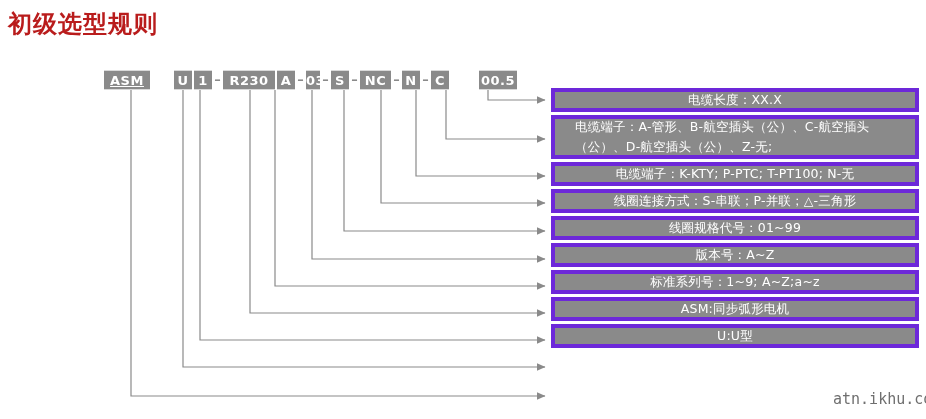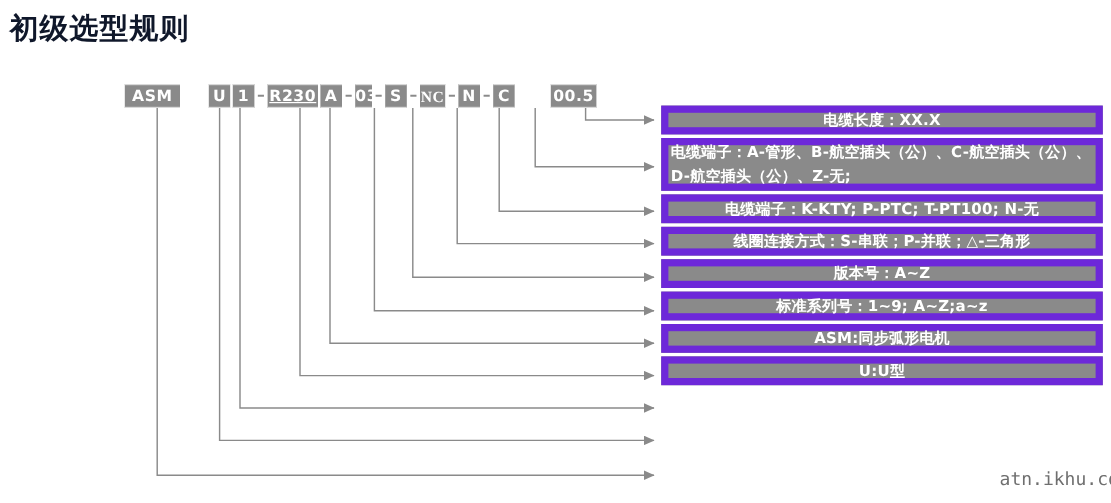--- a/index.html
+++ b/index.html
@@ -15,21 +15,21 @@
     font-family: "DejaVu Sans", "Liberation Sans", sans-serif;
     color: #1a1a1a;
   }
   #page-title {
     position: absolute;
     left: 8px;
     top: 8px;
     font-size: 24px;
     font-weight: 700;
     letter-spacing: 1px;
-    color: #0f172a;
+    color: #b91c1c;
     white-space: nowrap;
   }
 
   
   #code-row {
     position: absolute;
     left: 104px;
     top: 70px;
     height: 20px;
     display: flex;
@@ -74,40 +74,39 @@
   #desc-stack {
     position: absolute;
     left: 551px;
     top: 88px;
     width: 368px;
   }
   .desc-box {
     background: #8a8a8a;
     color: #ffffff;
     box-sizing: border-box;
-    border: 6px solid #6d28d9;
+    border: 4px solid #6d28d9;
     margin-bottom: 3px;
     font-size: 12.5px;
     display: flex;
     align-items: center;
     justify-content: center;
     text-align: center;
     padding: 0 6px;
     white-space: nowrap;
     letter-spacing: 0.2px;
-    font-weight: bold;
   }
   .desc-box.h1 { height: 24px; }
   .desc-box.h2 {
     height: 44px;
     justify-content: flex-start;
     text-align: left;
     white-space: normal;
     line-height: 20px;
-    padding: 0 2px;
+    padding: 0 20px;
   }
 
   
   #connectors {
     position: absolute;
     left: 0;
     top: 0;
     width: 926px;
     height: 419px;
     pointer-events: none;
@@ -154,48 +153,49 @@
 
     <path d="M200,90 L200,340 L545,340"></path>
 
     <path d="M183,90 L183,367 L545,367"></path>
 
     <path d="M131,90 L131,396 L545,396"></path>
   </g>
 </svg>
 
 <div id="code-row">
-    <div class="code-chip" style="width: 46px;">ASM</div>
+    <div class="code-chip" style="width: 46px; text-decoration: underline;">ASM</div>
     <div class="chip-space" style="background: rgb(255, 255, 255); border: none; width: 22px;"></div>
     <div class="chip-sep-gap"></div>
     <div class="code-chip" style="width: 18px;">U</div>
     <div class="chip-sep-gap"></div>
     <div class="code-chip" style="width: 18px;">1</div>
     <div class="chip-sep-line">–</div>
-    <div class="code-chip" style="width: 42px; text-decoration: underline;">R230</div>
+    <div class="code-chip" style="width: 52px;">R230</div>
     <div class="chip-sep-gap"></div>
     <div class="code-chip" style="width: 18px;">A</div>
     <div class="chip-sep-line">–</div>
     <div class="code-chip" style="width: 14px; text-align: right;">03</div>
     <div class="chip-sep-line">–</div>
     <div class="code-chip" style="width: 18px;">S</div>
     <div class="chip-sep-line">–</div>
-    <div class="code-chip" style="width: 21px; font-family: Liberation Serif, serif;">NC</div>
+    <div class="code-chip" style="width: 31px;">NC</div>
     <div class="chip-sep-line">–</div>
     <div class="code-chip" style="width: 18px;">N</div>
     <div class="chip-sep-line">–</div>
     <div class="code-chip" style="width: 18px;">C</div>
     <div class="chip-sep-gap"></div>
     <div class="code-chip" style="width: 38px; margin-left: 28px;">00.5</div>
   </div>
 
 <div id="desc-stack">
     <div class="desc-box h1">电缆长度：XX.X</div>
     <div class="desc-box h2">电缆端子：A-管形、B-航空插头（公）、C-航空插头（公）、D-航空插头（公）、Z-无;</div>
     <div class="desc-box h1">电缆端子：K-KTY; P-PTC; T-PT100; N-无</div>
     <div class="desc-box h1">线圈连接方式：S-串联；P-并联；△-三角形</div>
+    <div class="desc-box h1">线圈规格代号：01~99</div>
     <div class="desc-box h1">版本号：A~Z</div>
     <div class="desc-box h1">标准系列号：1~9; A~Z;a~z</div>
     <div class="desc-box h1">ASM:同步弧形电机</div>
     <div class="desc-box h1">U:U型</div>
   </div>
 
 <div id="watermark">atn.ikhu.co</div>
 
 </body></html>

